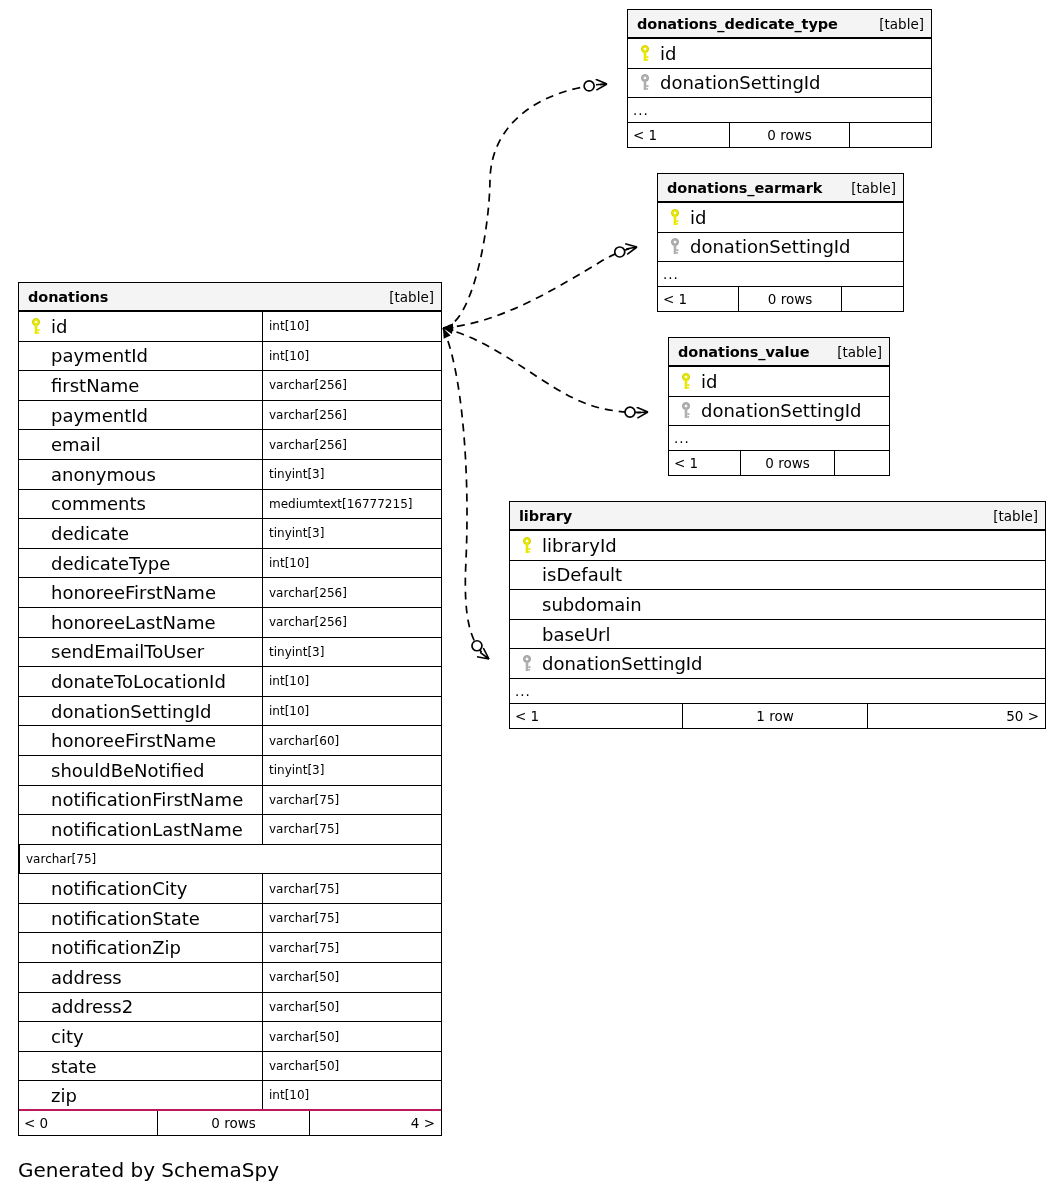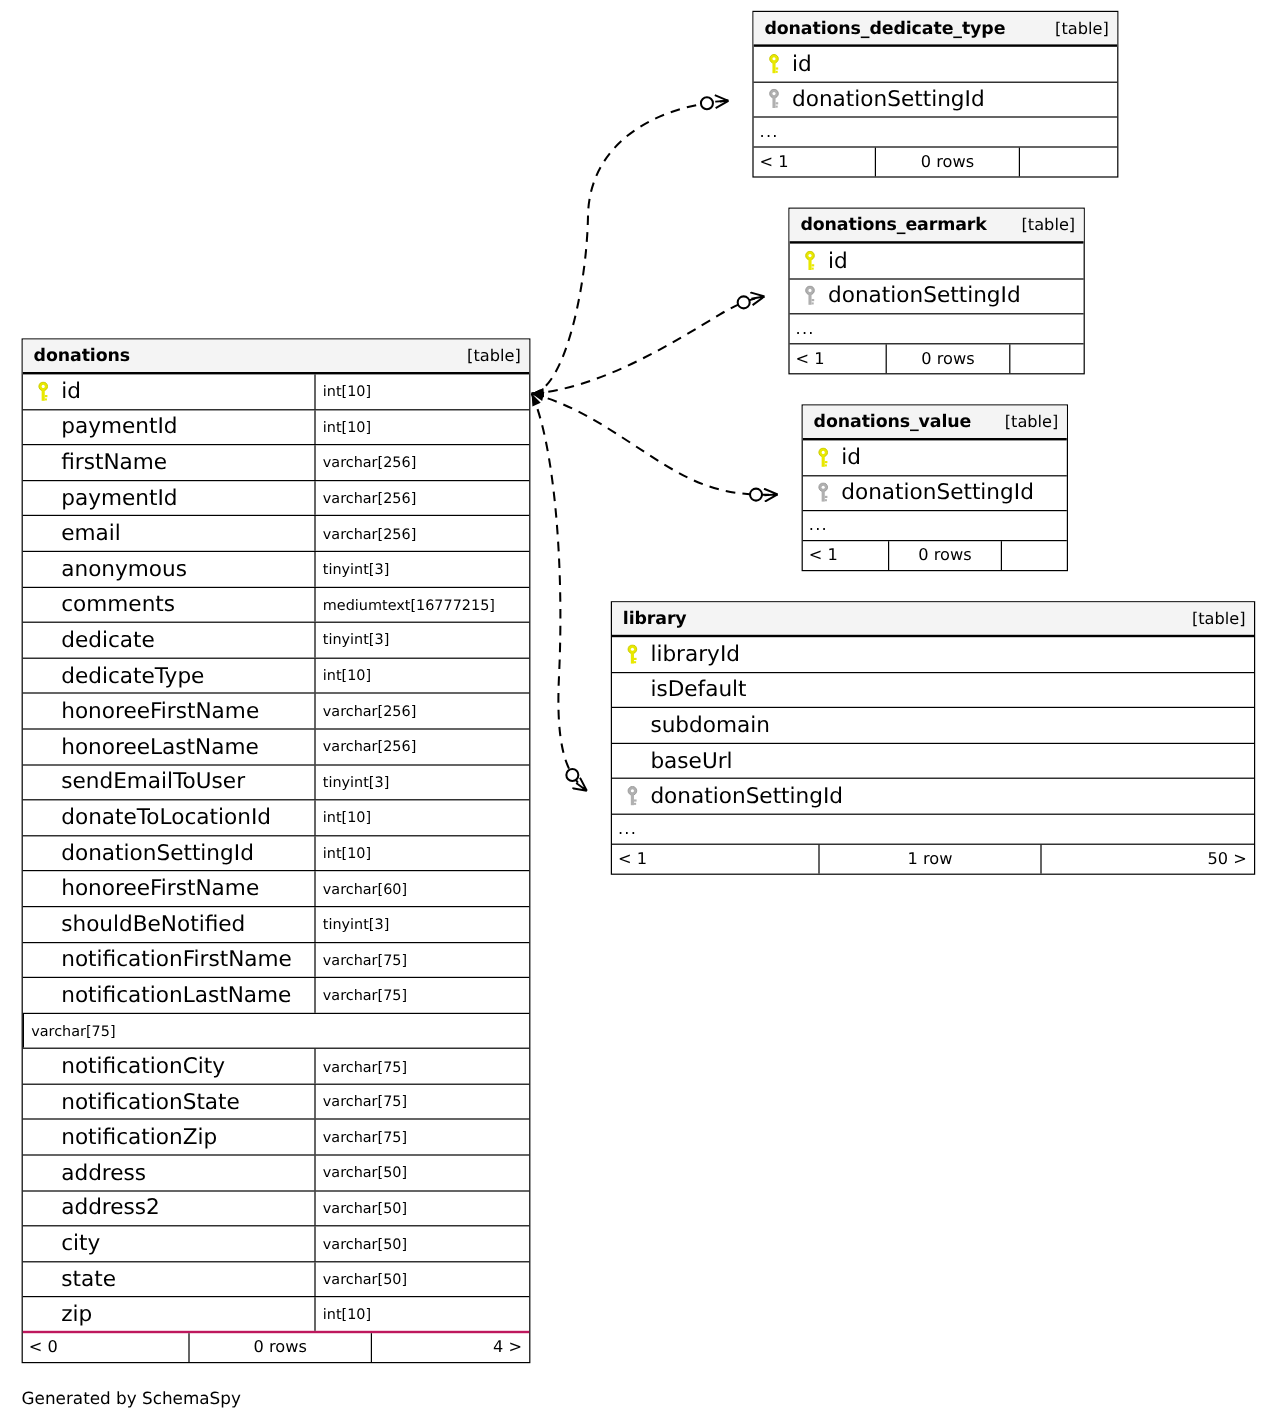--- a/index.html
+++ b/index.html
@@ -129,21 +129,21 @@
     align-items: center;
     box-sizing: border-box;
     white-space: nowrap;
   }
   .foot-left   { justify-content: flex-start; padding-left: 5px; }
   .foot-mid    { justify-content: center; border-left: 1px solid #000000; border-right: 1px solid #000000; }
   .foot-right  { justify-content: flex-end; padding-right: 6px; }
 
   .caption {
     position: absolute;
-    font-size: 14px;
+    font-size: 20px;
     white-space: nowrap;
     z-index: 3;
   }
 </style>
 </head>
 <body>
 
 <div id="canvas">
 
   <svg id="edges" viewBox="0 0 1064 1188" width="1064" height="1188">

